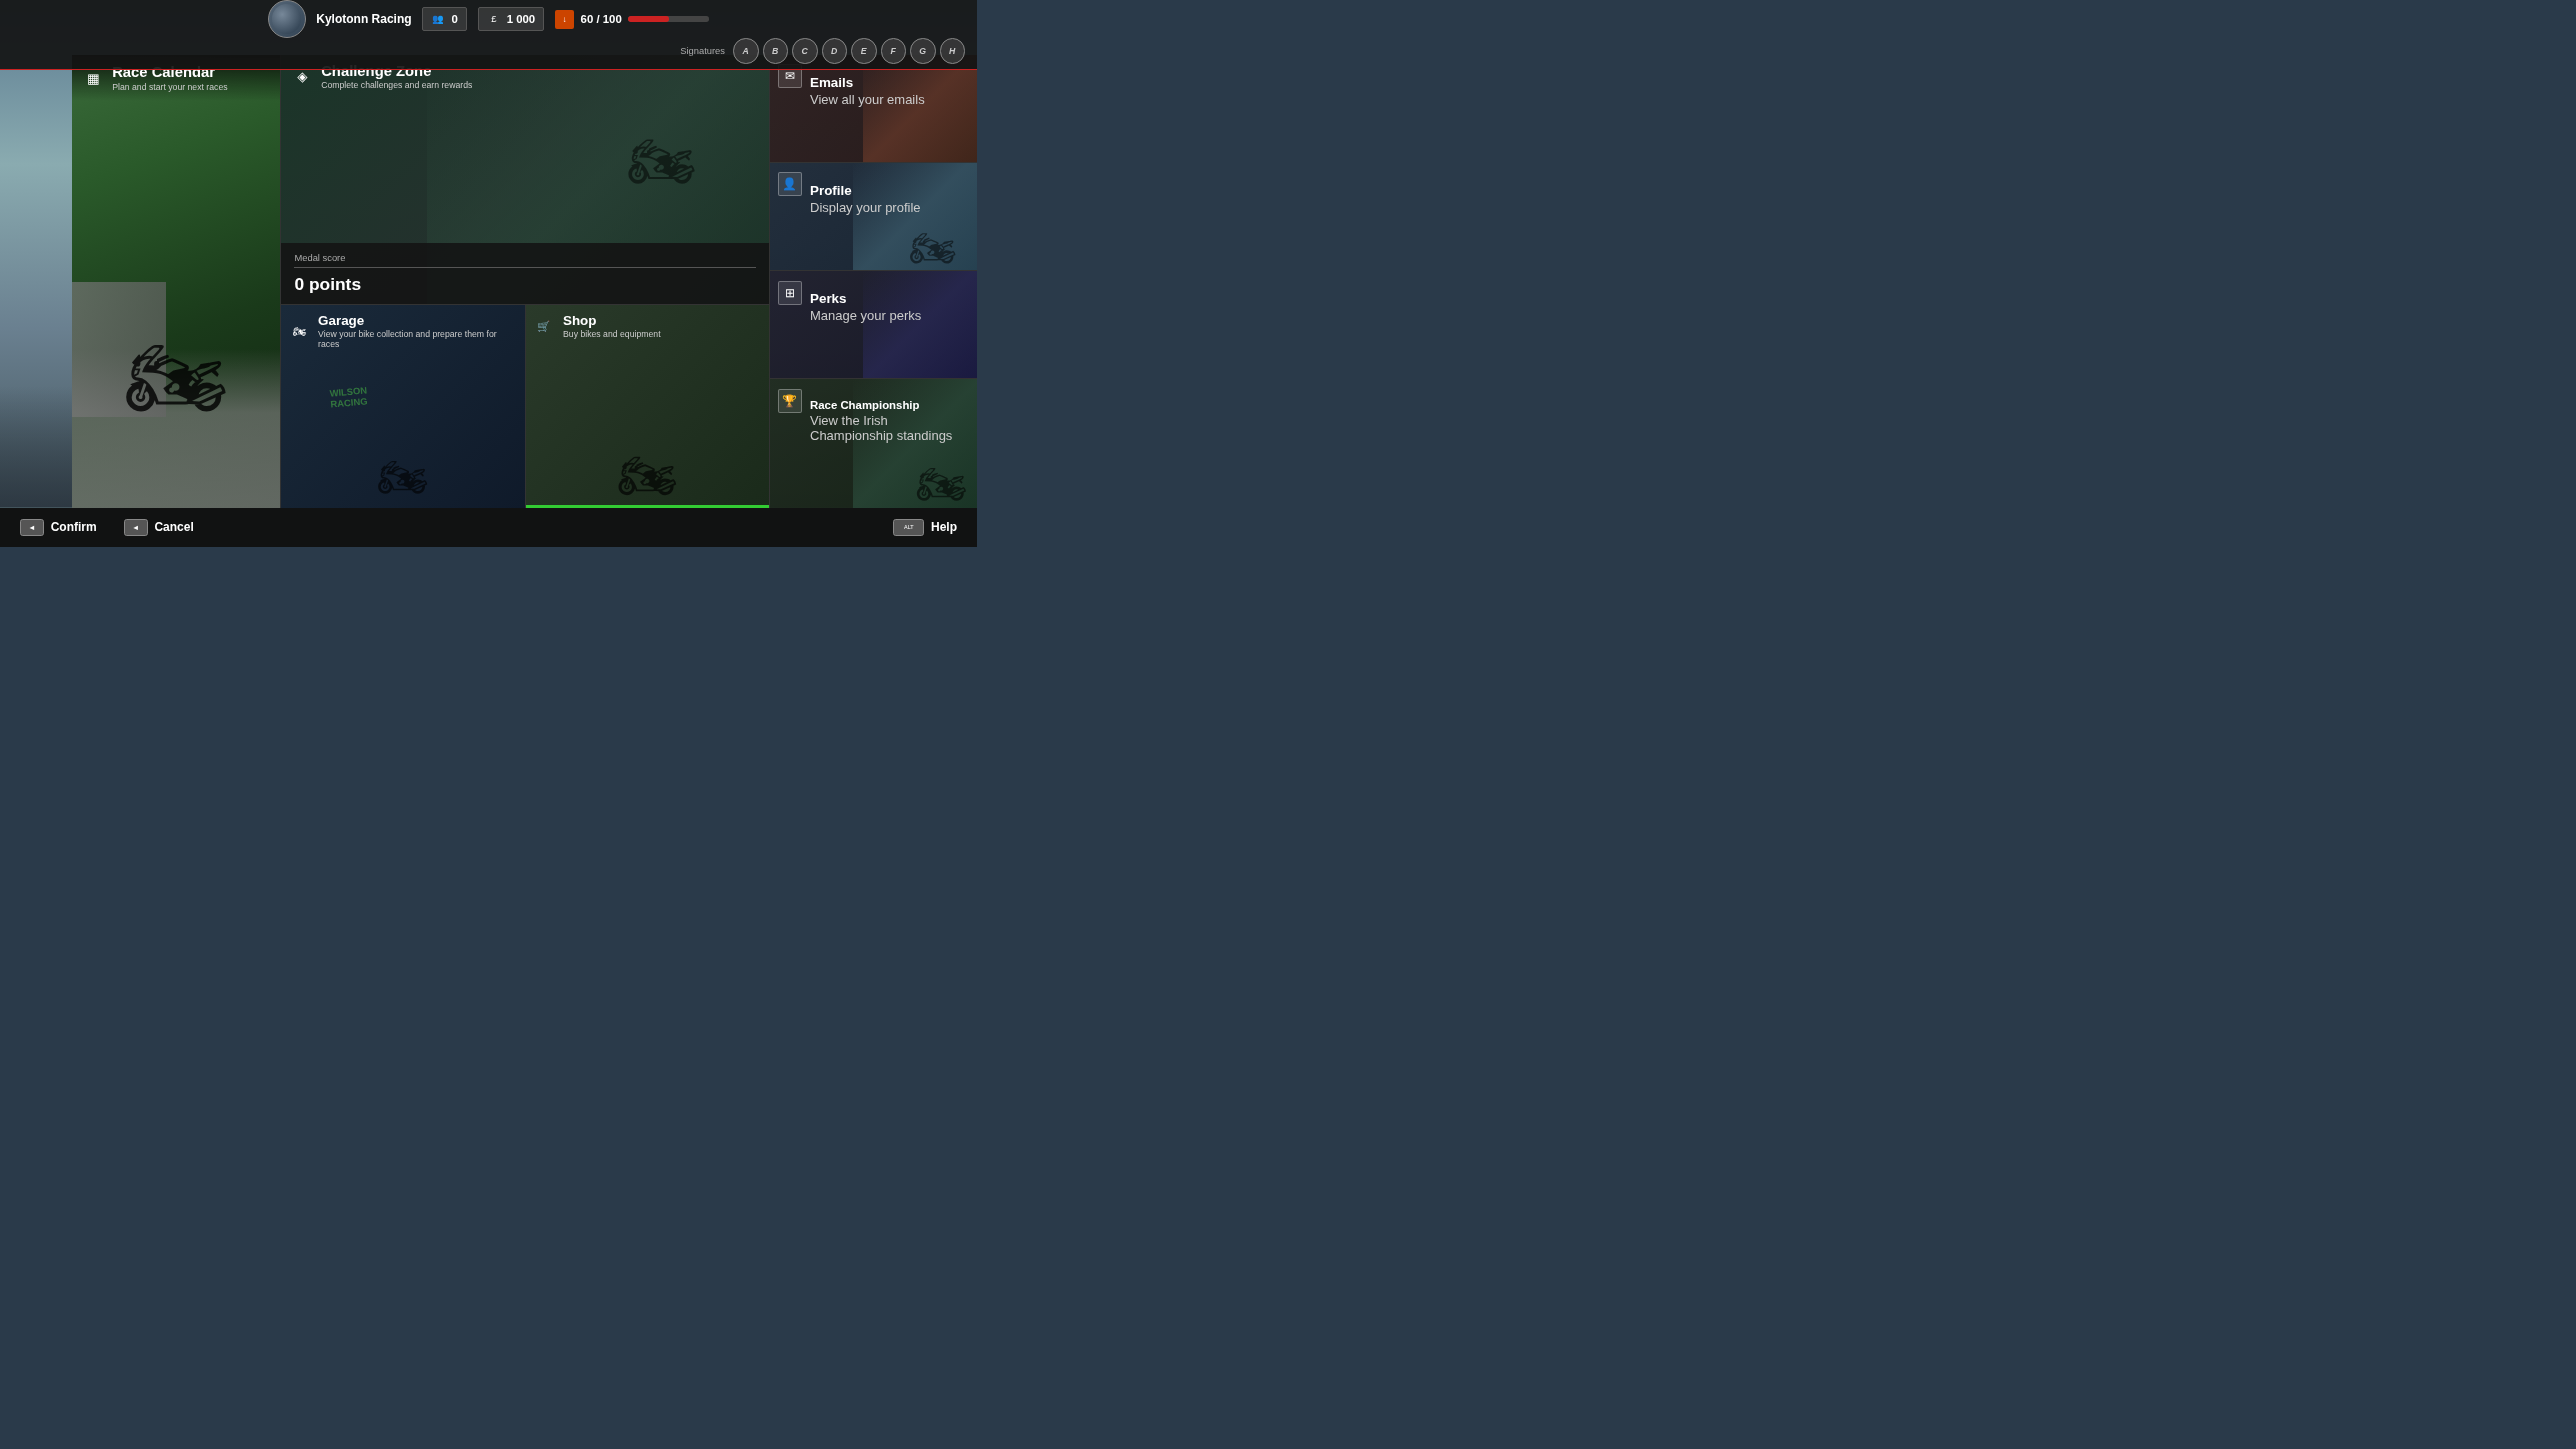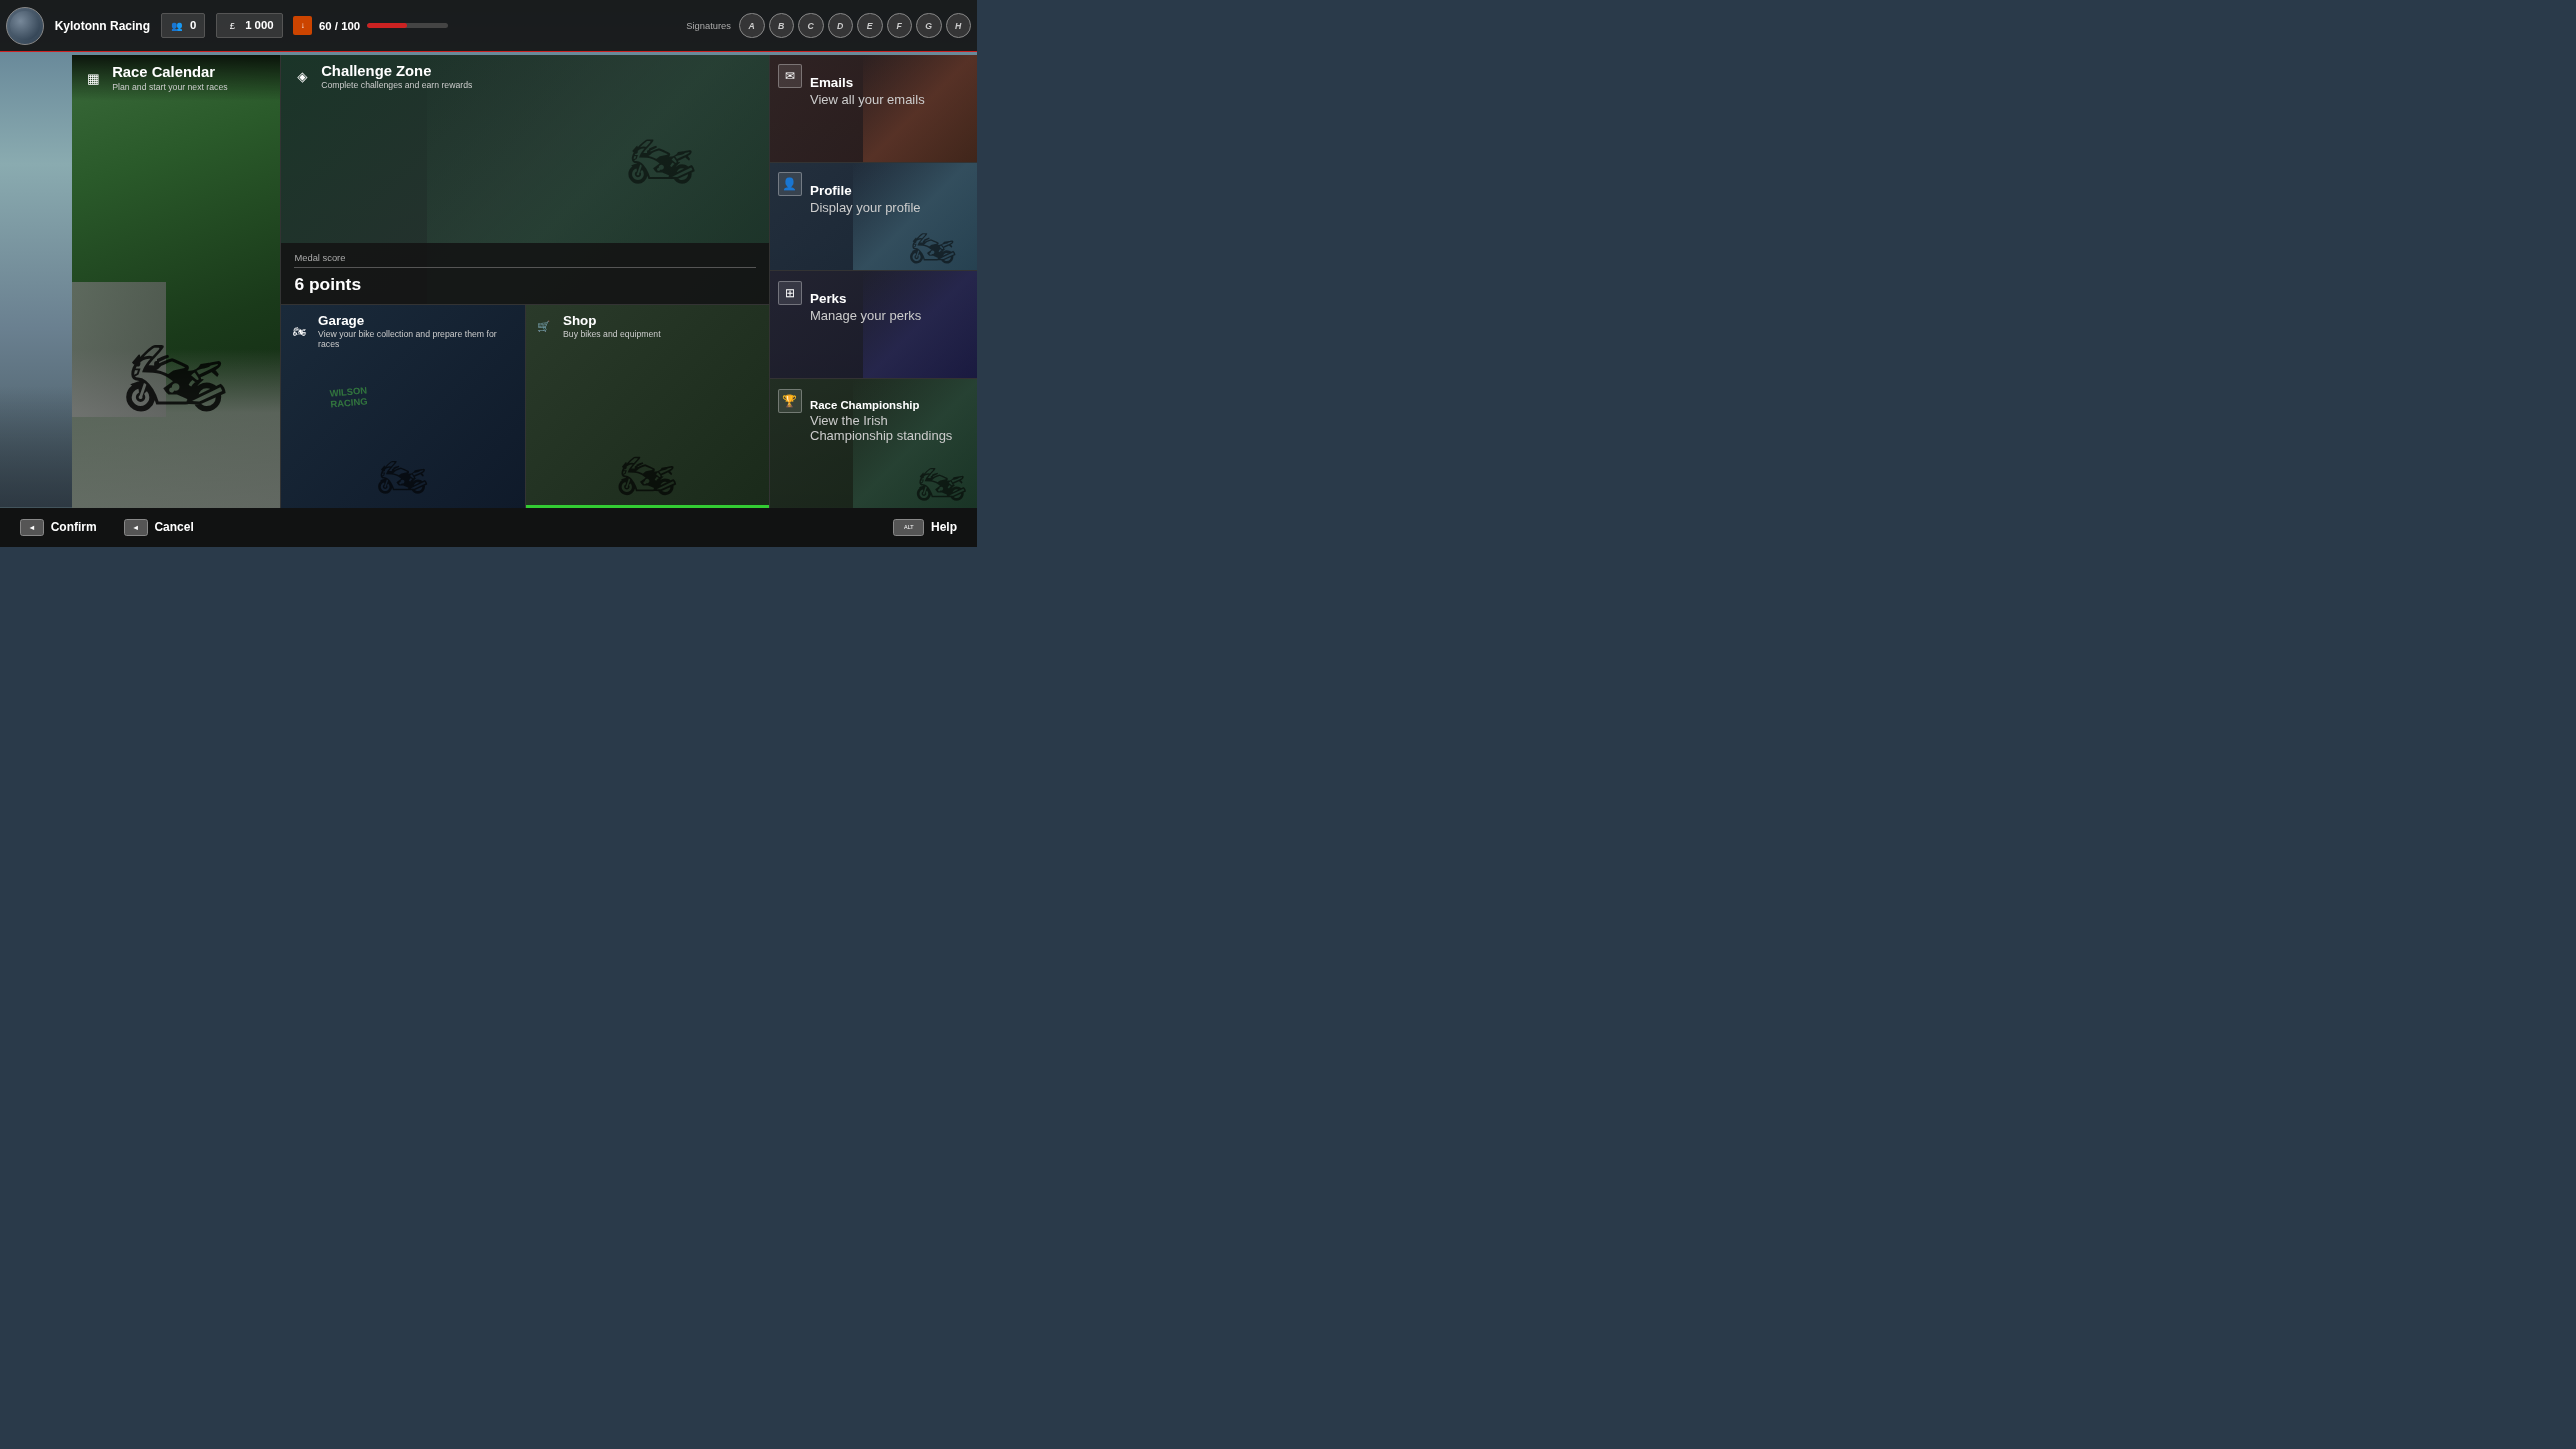--- a/index.html
+++ b/index.html
@@ -20,27 +20,28 @@
       background: linear-gradient(180deg, #5a7a90 0%, #8aabb0 30%, #6a8090 60%, #3a4a50 100%);
       z-index: 0;
     }
 
     
     .topbar {
       position: absolute;
       top: 0;
       left: 0;
       right: 0;
-      height: 52px;
+      height: 70px;
       background: rgba(20,20,20,0.92);
       z-index: 10;
       display: flex;
       align-items: center;
-      padding: 0 6px;
+      padding: 0 12px;
       border-bottom: 1.3px solid #cc2222;
+      flex-direction: column;
     }
 
     .topbar-left {
       display: flex;
       align-items: center;
       gap: 10.7px;
     }
 
     .avatar {
       width: 38px;
@@ -482,21 +483,21 @@
       <div class="panel-title-block">
         <div class="panel-icon">◈</div>
         <div class="panel-text">
           <h2>Challenge Zone</h2>
           <p>Complete challenges and earn rewards</p>
         </div>
       </div>
 
       <div class="medal-score-section">
         <div class="medal-score-label">Medal score</div>
-        <div class="medal-score-value">6 points</div>
+        <div class="medal-score-value">0 points</div>
       </div>
     </div>
 
     <div style="display:flex; height:45%; border-top:1.3px solid #333;">
 
       <div style="flex:1; position:relative; background:rgba(20,20,20,0.9); overflow:hidden; border-right:0.7px solid #333;">
         <div style="position:absolute; inset:0; background:linear-gradient(135deg, #1a2a3a 0%, #0f1a2a 100%);"></div>
         <div style="position:absolute; bottom:0; left:0; right:0; height:80%; display:flex; align-items:flex-end; justify-content:center; padding-bottom:6.7px;">
           <div style="font-size:40px; opacity:0.6;">🏍</div>
         </div>

